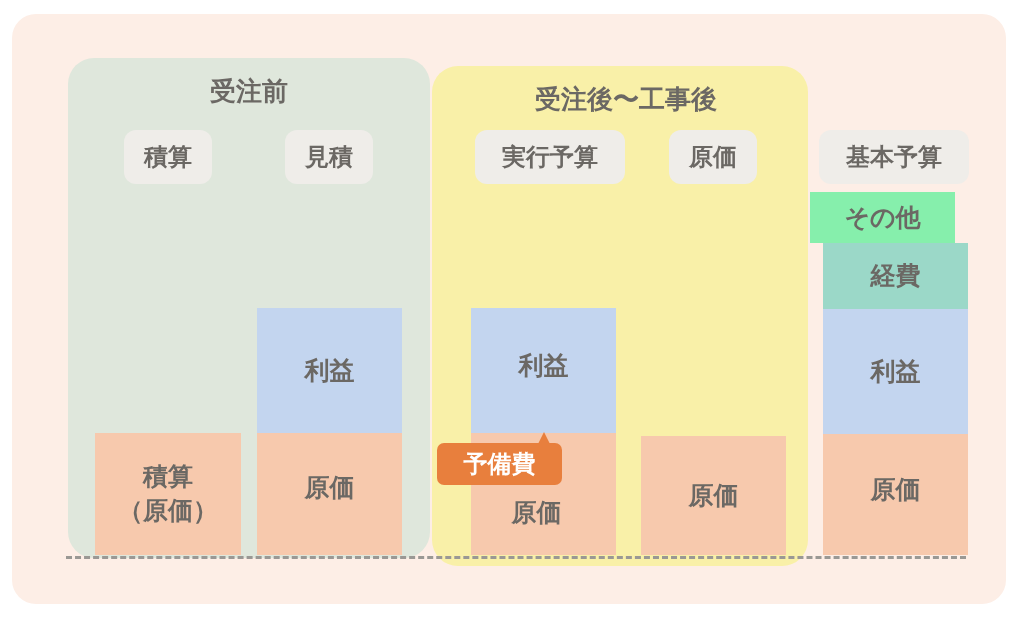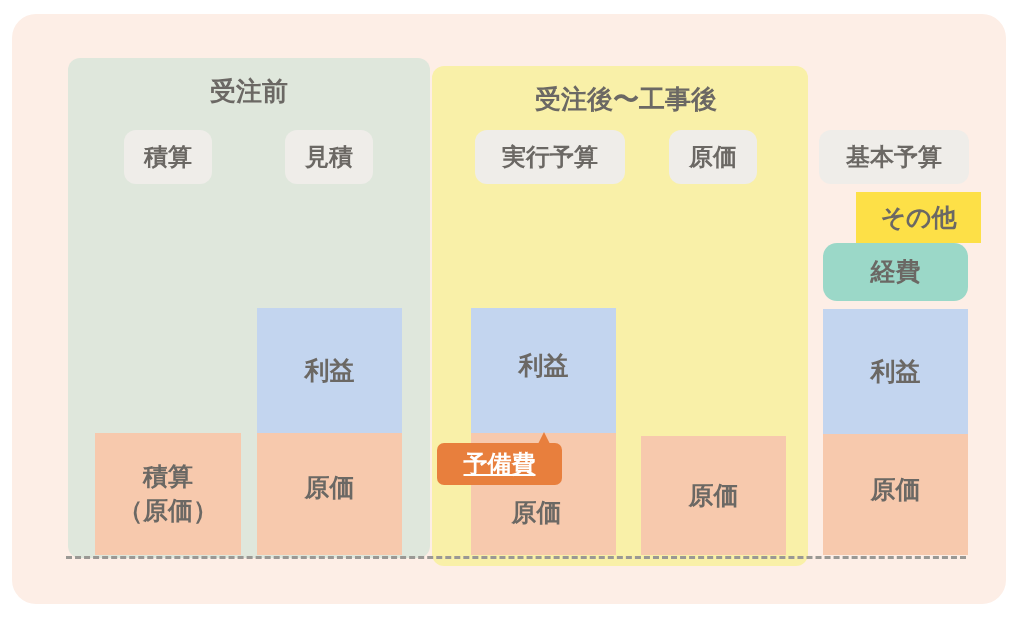--- a/index.html
+++ b/index.html
@@ -6,21 +6,21 @@
     body {
       width: 1024px; height: 621px; position: relative; overflow: hidden;
       background: #ffffff;
       font-family: "DejaVu Sans", "Liberation Sans", sans-serif;
     }
     .outer {
       position: absolute; left: 12px; top: 14px; width: 994px; height: 590px;
       background: #fdeee6; border-radius: 24px;
     }
     .section {
-      position: absolute; border-radius: 12px;
+      position: absolute; border-radius: 26px;
     }
     .section-title {
       position: absolute; left: 0; right: 0; text-align: center;
       font-weight: bold; font-size: 26px; color: #6b6864;
     }
     .chip {
       position: absolute; background: #efede9; border-radius: 12px;
       font-weight: bold; font-size: 24px; color: #6b6864;
       display: flex; align-items: center; justify-content: center;
     }
@@ -29,21 +29,21 @@
       font-weight: bold; font-size: 25px; color: #6b6864; text-align: center;
       line-height: 1.35;
     }
     .dashline {
       position: absolute; left: 66px; top: 556px; width: 900px; height: 0;
       border-top: 3px dashed #9a9894;
     }
     .callout {
       position: absolute; left: 437px; top: 443px; width: 125px; height: 42px;
       border-radius: 7px; color: #ffffff; font-weight: bold; font-size: 24px;
-      display: flex; align-items: center; justify-content: center; text-decoration: underline;
+      display: flex; align-items: center; justify-content: center;
     }
     .callout-tail {
       position: absolute; left: 538px; top: 432px; width: 0; height: 0;
       border-left: 6px solid transparent; border-right: 6px solid transparent;
       border-bottom: 12px solid;
     }
   </style>
 </head>
 <body>
 
@@ -79,24 +79,24 @@
 <div class="block" style="left:471px; top:433px; width:145px; height:122px; background:#f7c9ad;">
   <span style="margin-top:38px; margin-left:-14px;">原価</span>
 </div>
 <div class="callout-tail" style="border-bottom-color:#e87f3d;"></div>
 <div class="callout" style="background:#e87f3d;">予備費</div>
 
 <div class="block" style="left:641px; top:436px; width:145px; height:119px; background:#f7c9ad;">
   <span>原価</span>
 </div>
 
-<div class="block" style="left:856px; top:192px; width:125px; height:51px; background:#fde047;">
+<div class="block" style="left:810px; top:192px; width:145px; height:51px; background:#86efac;">
   <span>その他</span>
 </div>
-<div class="block" style="left:823px; top:243px; width:145px; height:58px; background:#9bd8c8;border-radius:14px;">
+<div class="block" style="left:823px; top:243px; width:145px; height:66px; background:#9bd8c8;">
   <span>経費</span>
 </div>
 <div class="block" style="left:823px; top:309px; width:145px; height:125px; background:#c3d5ef;">
   <span>利益</span>
 </div>
 <div class="block" style="left:823px; top:434px; width:145px; height:121px; background:#f7c9ad;">
   <span style="margin-top:-10px;">原価</span>
 </div>
 
 <div class="dashline"></div>

